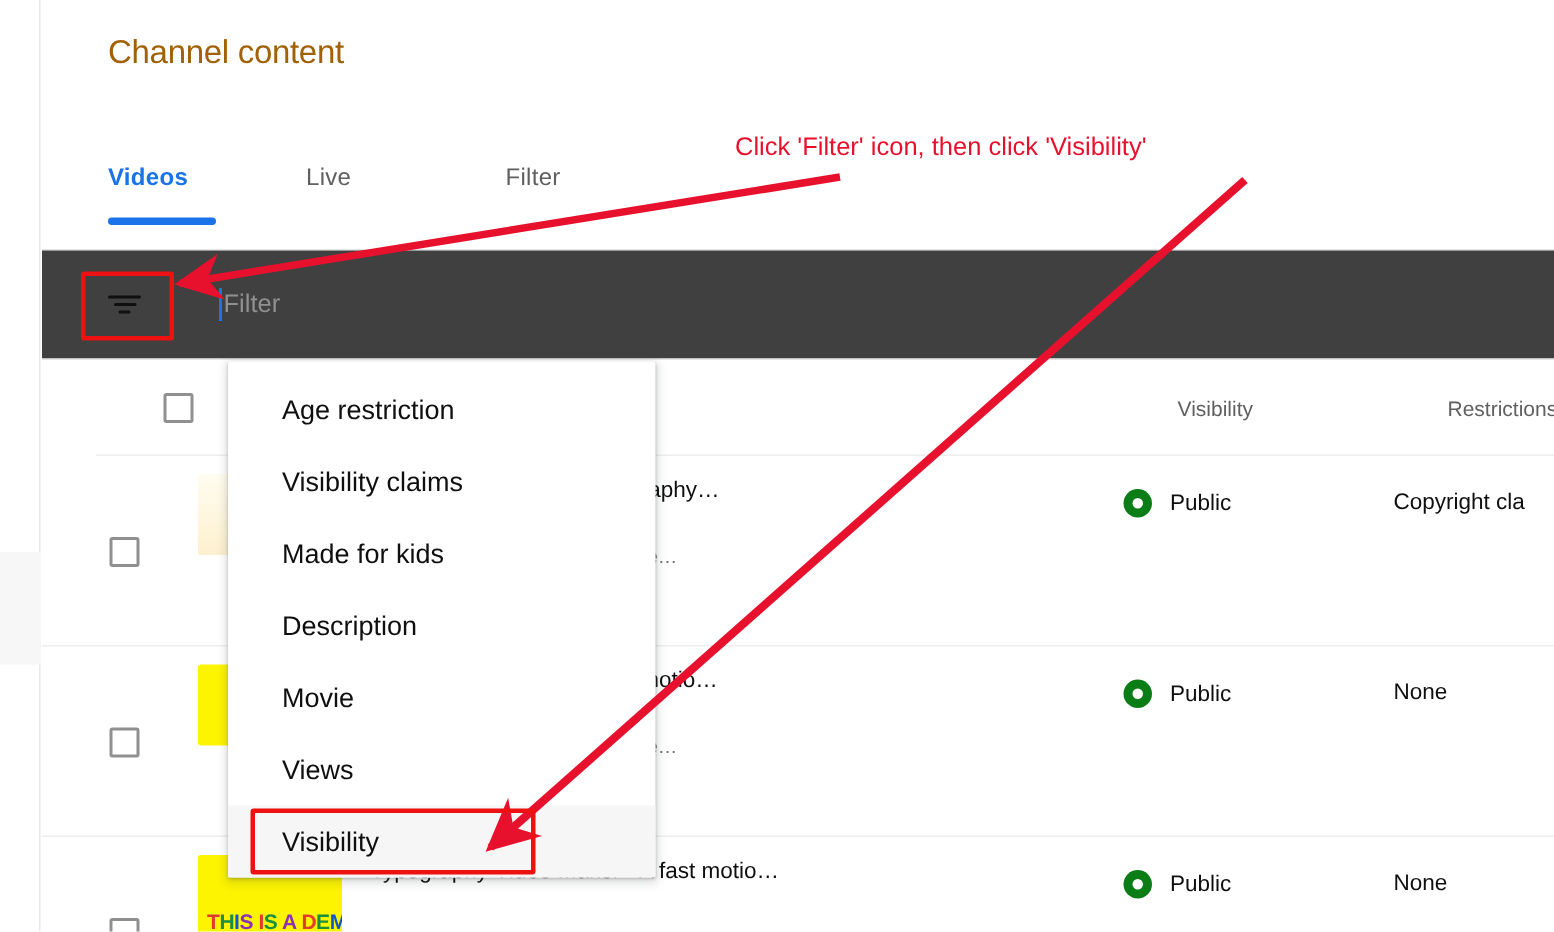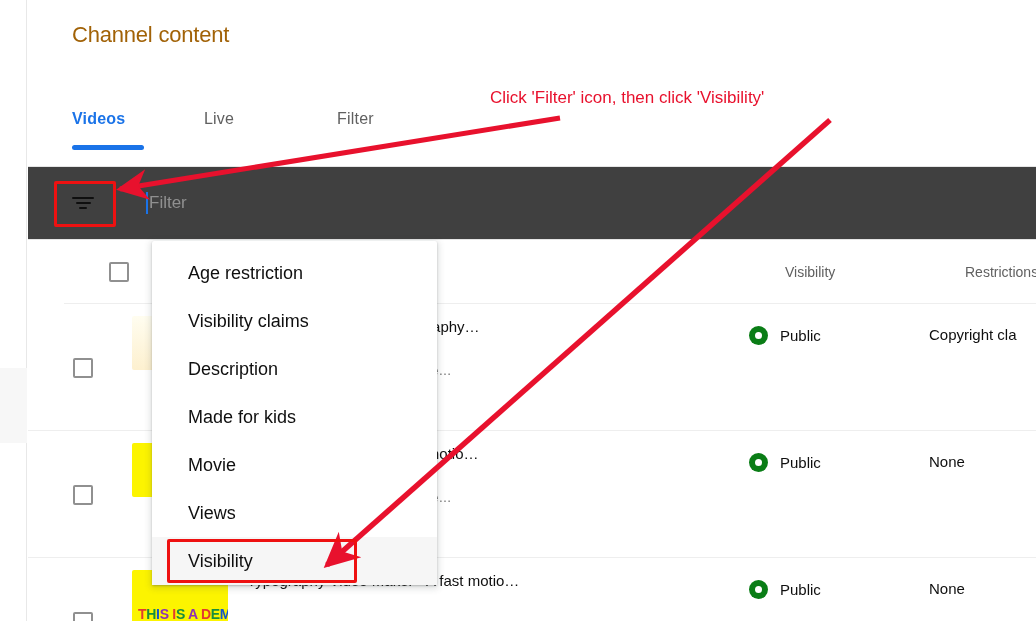--- a/index.html
+++ b/index.html
@@ -270,22 +270,22 @@
         </div>
         <div class="restr-cell">None</div>
       </div>
 
     </div>
   </div>
 
   <div class="menu">
     <div class="menu-item">Age restriction</div>
     <div class="menu-item">Visibility claims</div>
+    <div class="menu-item">Made for kids</div>
     <div class="menu-item">Description</div>
-    <div class="menu-item">Made for kids</div>
     <div class="menu-item">Movie</div>
     <div class="menu-item">Views</div>
     <div class="menu-item hovered">Visibility</div>
   </div>
 
   <div class="annot-layer">
     <div class="annot-text">Click 'Filter' icon, then click 'Visibility'</div>
 
     <svg width="1036" height="621" style="position:absolute;left:0;top:0;">
       <defs>

